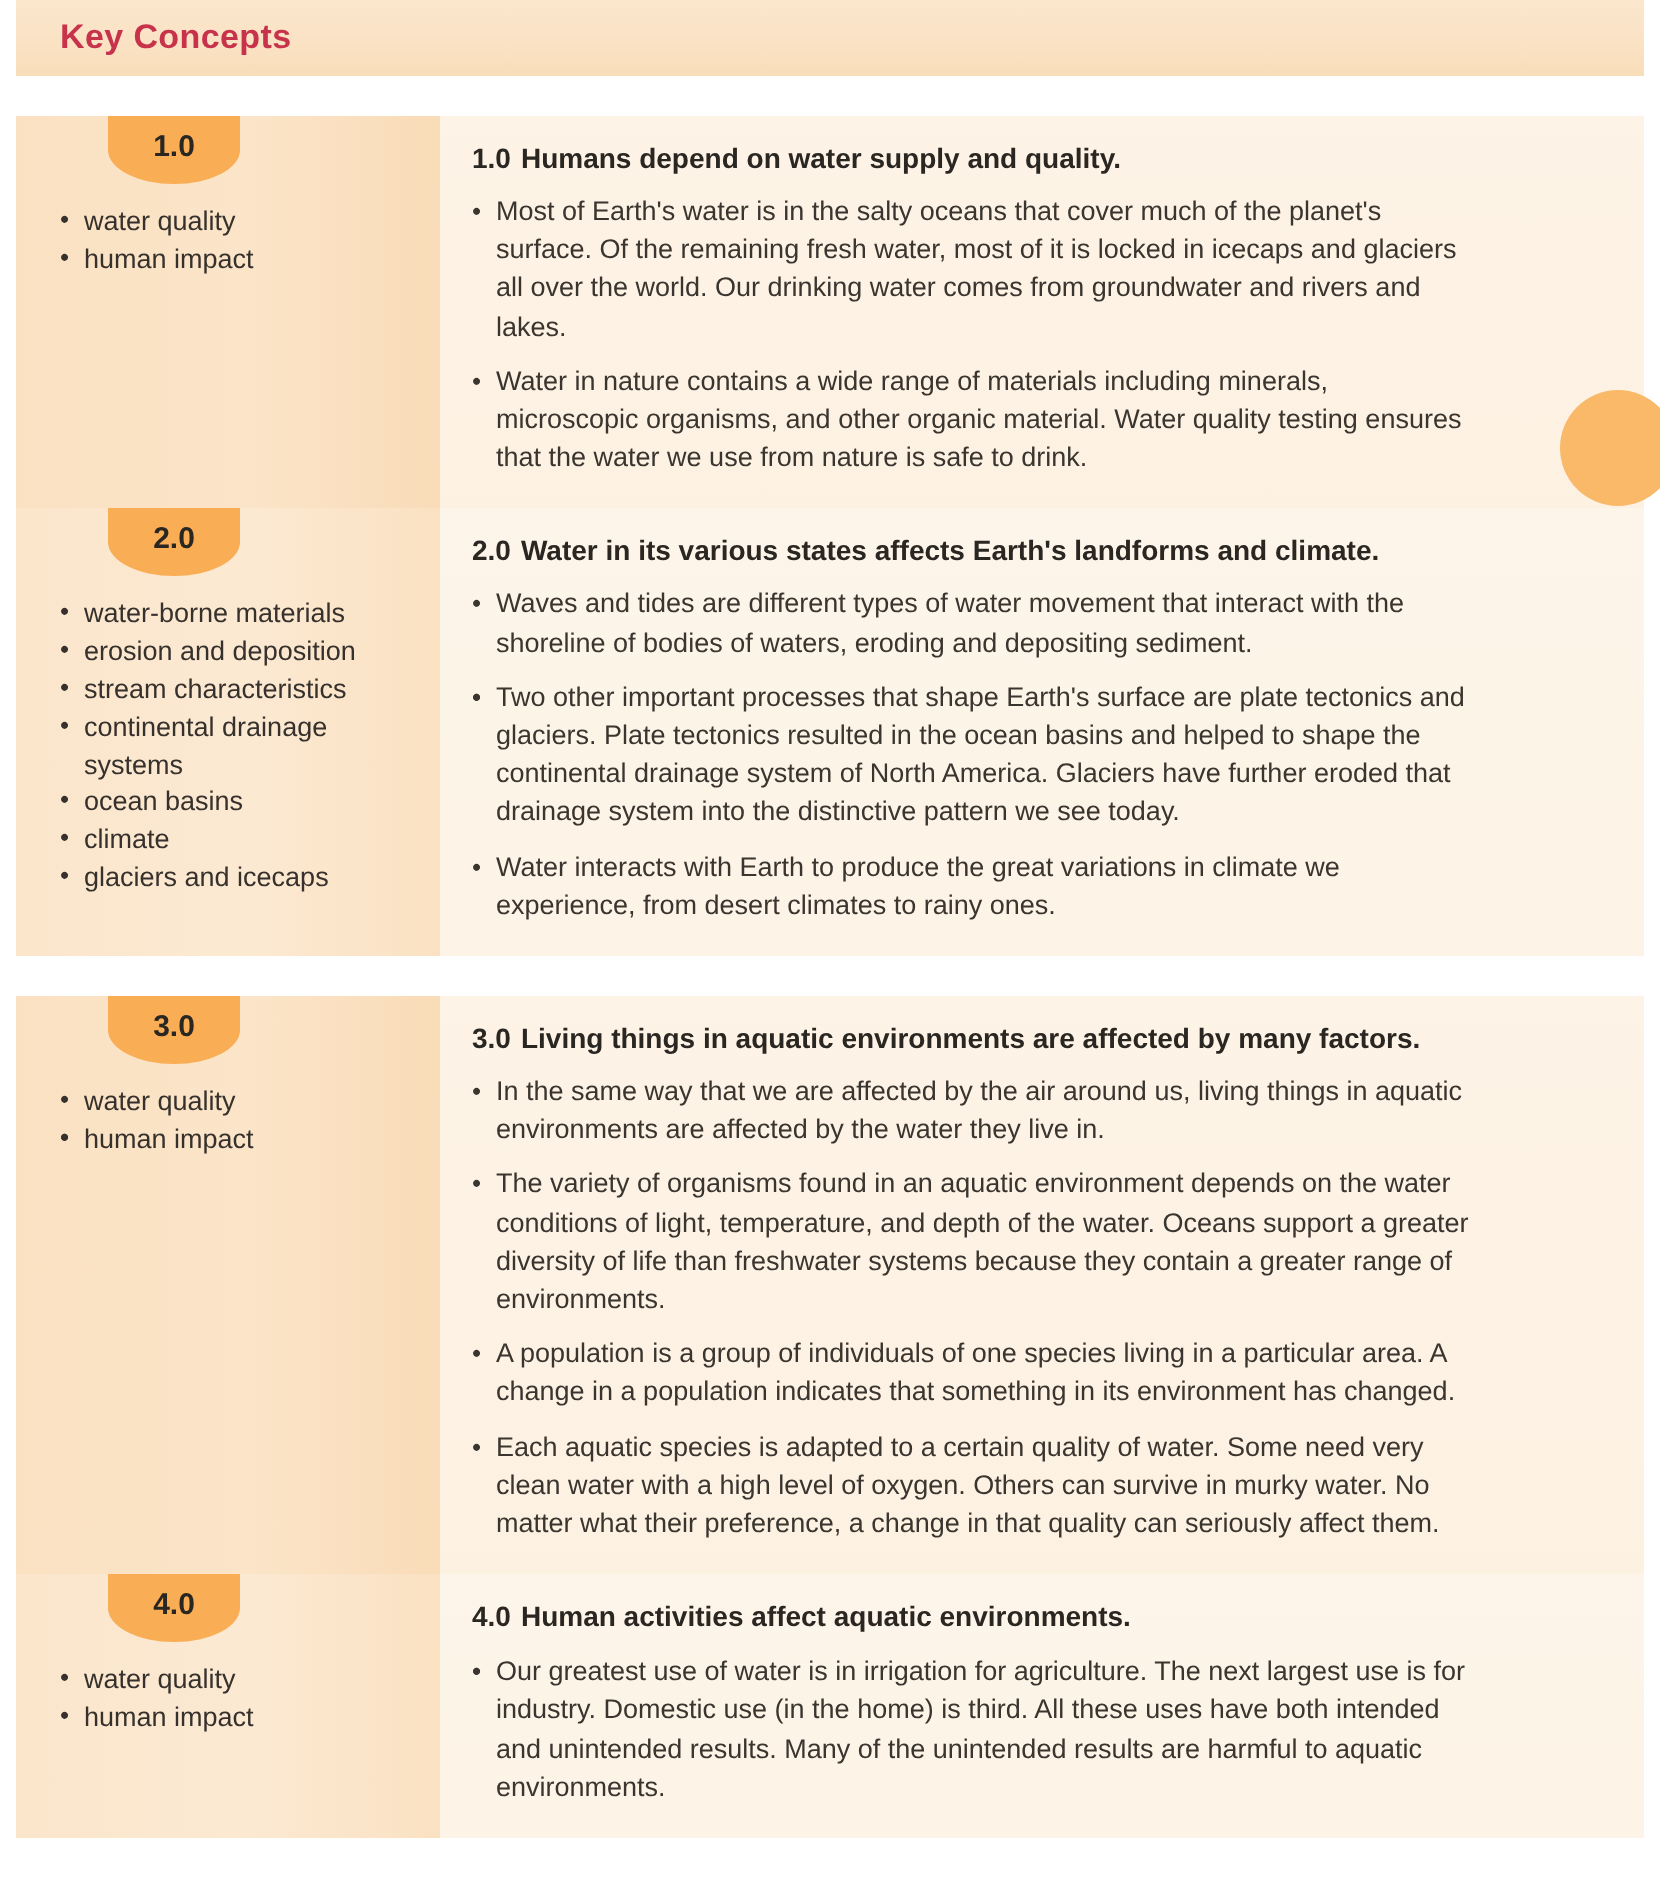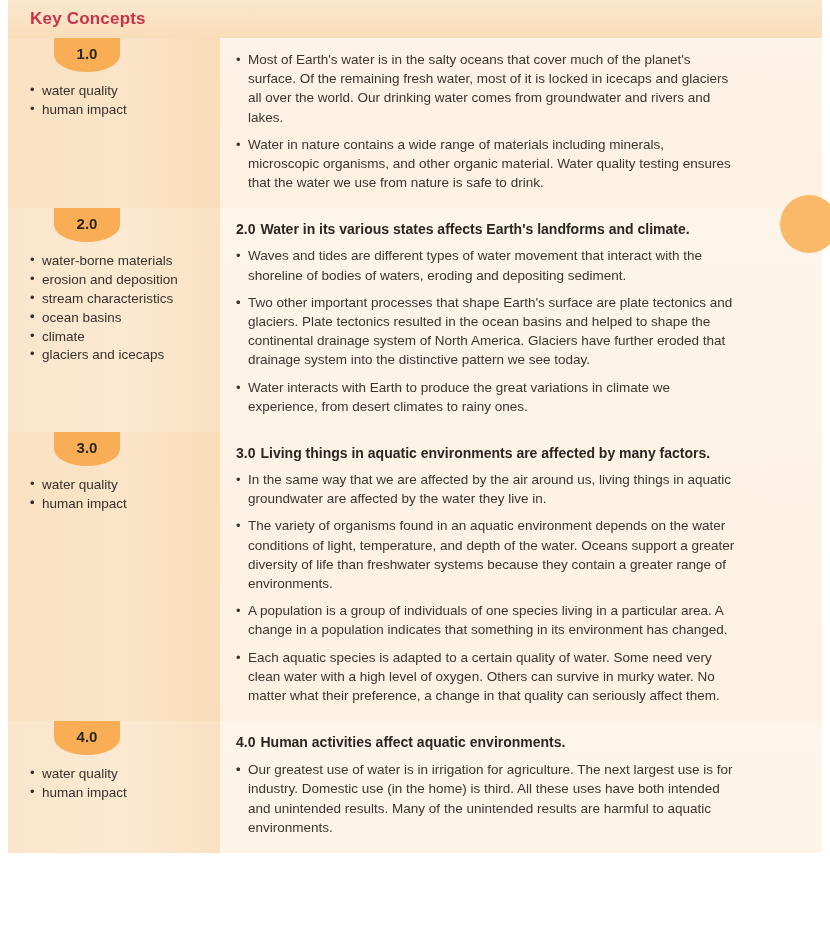--- a/index.html
+++ b/index.html
@@ -41,21 +41,21 @@
     letter-spacing: 0.2px;
   }
 
   
   .rows { position: relative; }
 
   .row {
     display: flex;
     position: relative;
   }
-  .row.odd  { background: linear-gradient(180deg,#fdf3e6 0%, #fdf1e2 100%); }
+  .row.odd  { background: linear-gradient(180deg,#fdf3e6 0%, #fdf1e2 100%); margin-top: 20px; }
   .row.even { background: linear-gradient(180deg,#fdf5ea 0%, #fdf3e6 100%); }
 
   
   .kc-col {
     width: 212px;
     flex: 0 0 212px;
     position: relative;
     padding: 0 10px 16px 22px;
     background: linear-gradient(90deg,#fae1c2 0%, #fbe4c8 55%, #f9dcb8 100%);
   }
@@ -157,34 +157,35 @@
   <div class="rows" id="rows">
       <div class="row odd">
         <div class="kc-col">
           <div class="num-badge">1.0</div>
           <ul class="kc-list">
             <li><span class="bullet">•</span><span>water quality</span></li>
             <li><span class="bullet">•</span><span>human impact</span></li>
           </ul>
         </div>
         <div class="sum-col">
+          <div class="sum-heading"><span class="sec-no">1.0</span><span>Humans depend on water supply and quality.</span></div>
           <ul class="sum-list">
             <li><span class="bullet">•</span><span>Most of Earth's water is in the salty oceans that cover much of the planet's surface. Of the remaining fresh water, most of it is locked in icecaps and glaciers all over the world. Our drinking water comes from groundwater and rivers and lakes.</span></li>
             <li><span class="bullet">•</span><span>Water in nature contains a wide range of materials including minerals, microscopic organisms, and other organic material. Water quality testing ensures that the water we use from nature is safe to drink.</span></li>
           </ul>
         </div>
       </div>
       <div class="row even">
         <div class="kc-col">
           <div class="num-badge">2.0</div>
           <ul class="kc-list">
             <li><span class="bullet">•</span><span>water-borne materials</span></li>
             <li><span class="bullet">•</span><span>erosion and deposition</span></li>
             <li><span class="bullet">•</span><span>stream characteristics</span></li>
-            <li><span class="bullet">•</span></li>
+            <li><span class="bullet">•</span><span>continental drainage systems</span></li>
             <li><span class="bullet">•</span><span>ocean basins</span></li>
             <li><span class="bullet">•</span><span>climate</span></li>
             <li><span class="bullet">•</span><span>glaciers and icecaps</span></li>
           </ul>
         </div>
         <div class="sum-col">
           <div class="sum-heading"><span class="sec-no">2.0</span><span>Water in its various states affects Earth's landforms and climate.</span></div>
           <ul class="sum-list">
             <li><span class="bullet">•</span><span>Waves and tides are different types of water movement that interact with the shoreline of bodies of waters, eroding and depositing sediment.</span></li>
             <li><span class="bullet">•</span></li>
@@ -198,21 +199,21 @@
           <div class="num-badge">3.0</div>
           <ul class="kc-list">
             <li><span class="bullet">•</span><span>water quality</span></li>
             <li><span class="bullet">•</span></li>
             <li><span class="bullet">•</span><span>human impact</span></li>
           </ul>
         </div>
         <div class="sum-col">
           <div class="sum-heading"><span class="sec-no">3.0</span><span>Living things in aquatic environments are affected by many factors.</span></div>
           <ul class="sum-list">
-            <li><span class="bullet">•</span><span>In the same way that we are affected by the air around us, living things in aquatic groundwater are affected by the water they live in.</span></li>
+            <li><span class="bullet">•</span><span>In the same way that we are affected by the air around us, living things in aquatic environments are affected by the water they live in.</span></li>
             <li><span class="bullet">•</span><span>The variety of organisms found in an aquatic environment depends on the water conditions of light, temperature, and depth of the water. Oceans support a greater diversity of life than freshwater systems because they contain a greater range of environments.</span></li>
             <li><span class="bullet">•</span><span>A population is a group of individuals of one species living in a particular area. A change in a population indicates that something in its environment has changed.</span></li>
             <li><span class="bullet">•</span><span>Each aquatic species is adapted to a certain quality of water. Some need very clean water with a high level of oxygen. Others can survive in murky water. No matter what their preference, a change in that quality can seriously affect them.</span></li>
           </ul>
         </div>
       </div>
       <div class="row even">
         <div class="kc-col">
           <div class="num-badge">4.0</div>
           <ul class="kc-list">

